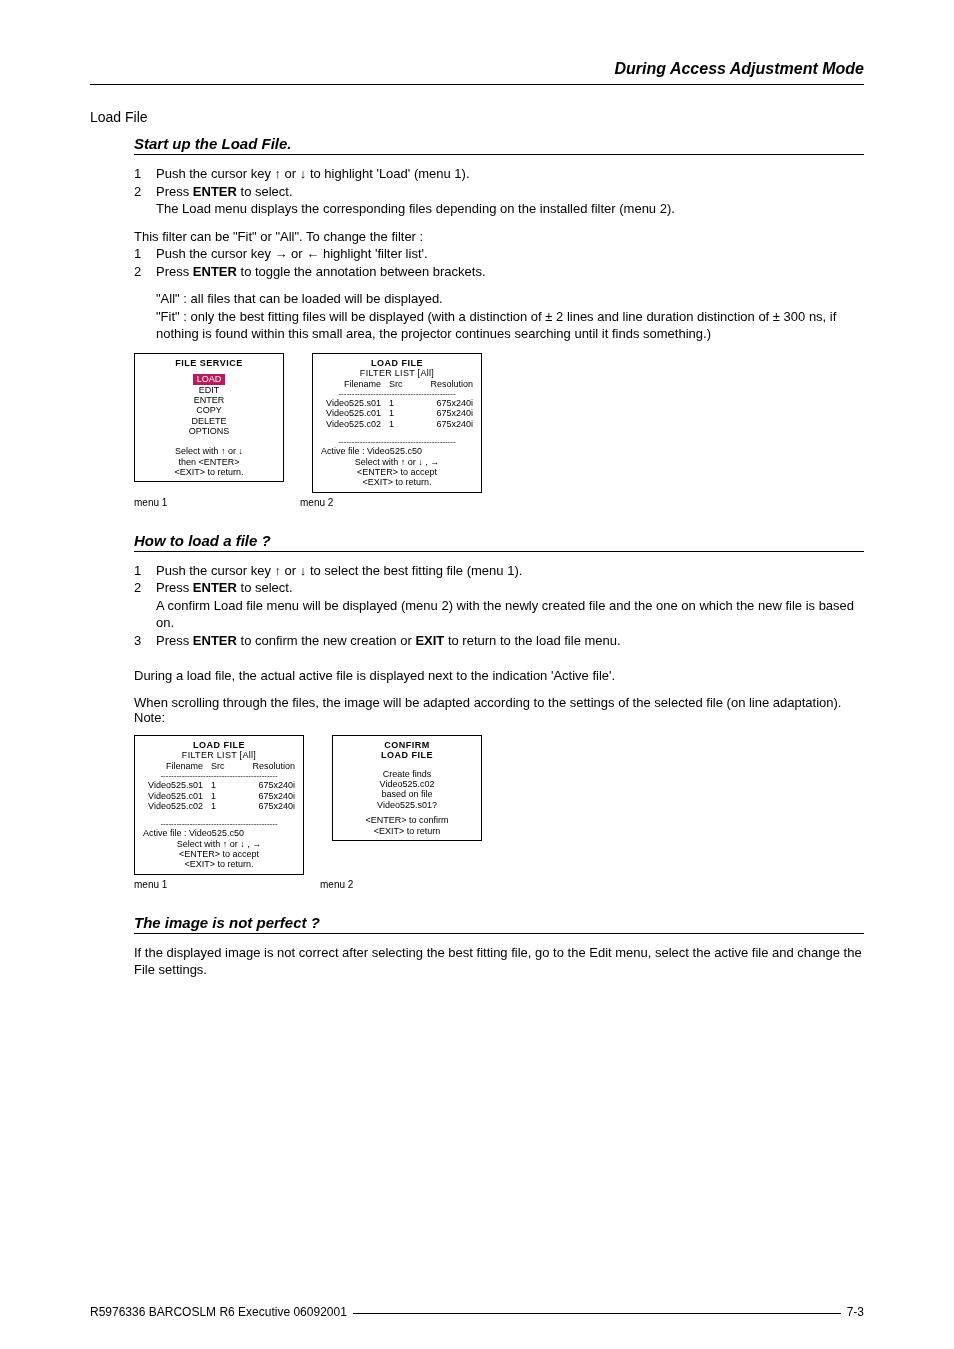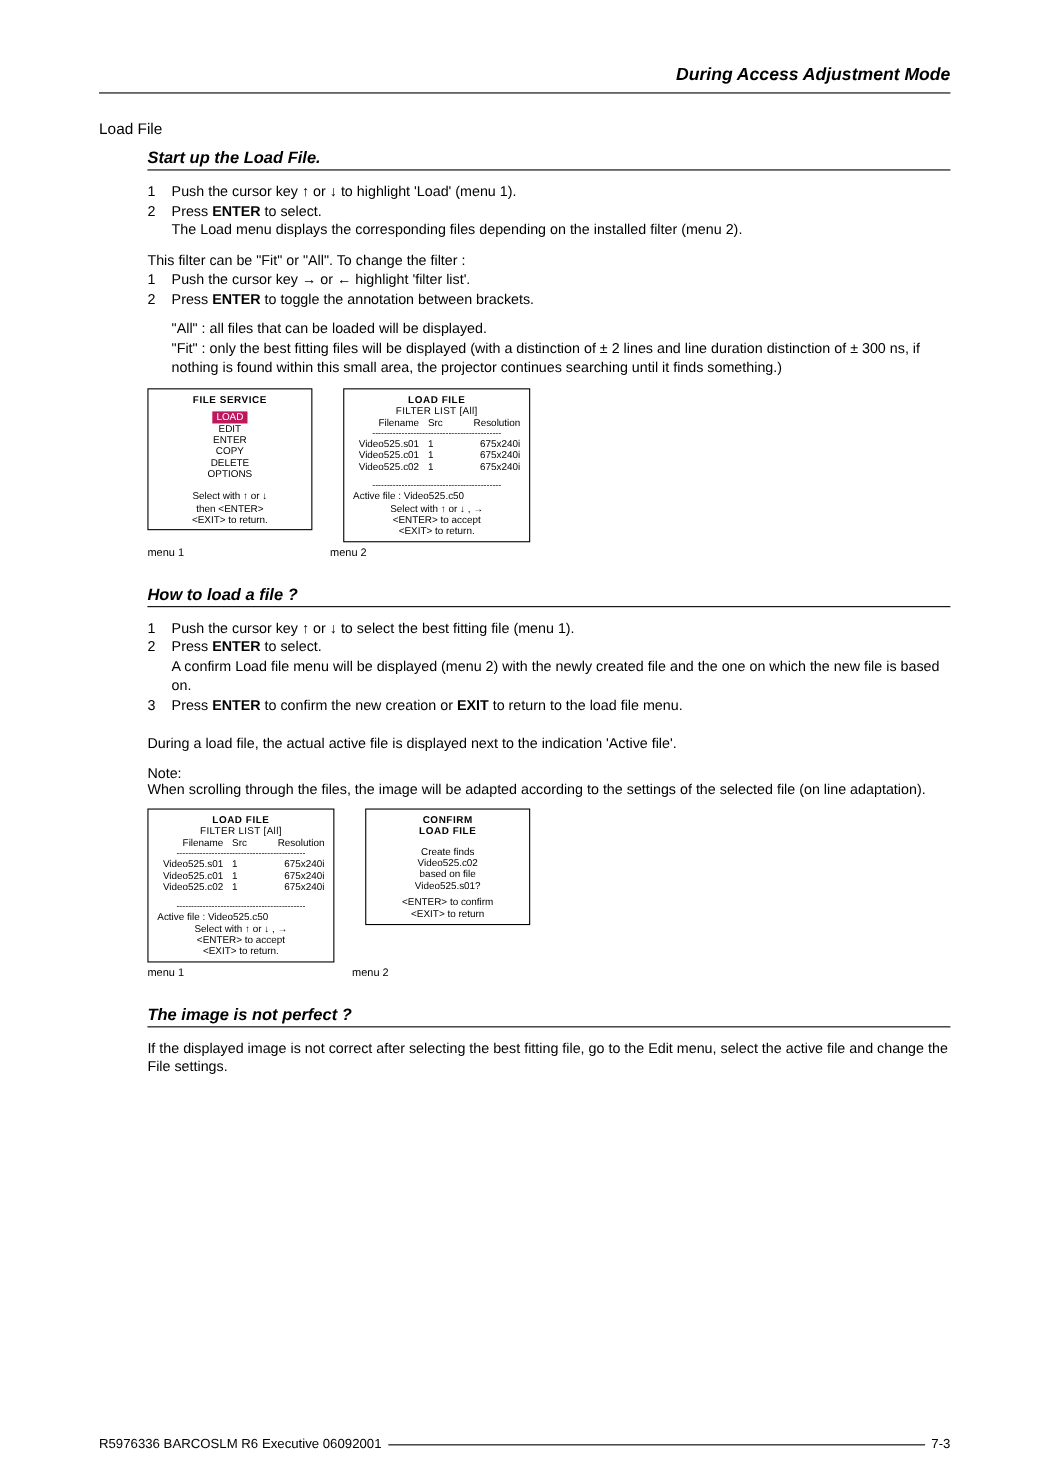--- a/index.html
+++ b/index.html
@@ -166,22 +166,22 @@
         <span class="txt">
           <span>Press </span><b>ENTER</b><span> to confirm the new creation or </span><b>EXIT</b><span> to return to the load file menu.</span>
         </span>
       </li>
     </ul>
     <div style="height:8px"></div>
     <div>During a load file, the actual active file is displayed next to the indication 'Active file'.</div>
   </div>
 
   <div class="note">
+    <div>When scrolling through the files, the image will be adapted according to the settings of the selected file (on line adaptation).</div>
     <div>Note:</div>
-    <div>When scrolling through the files, the image will be adapted according to the settings of the selected file (on line adaptation).</div>
   </div>
 
   <div class="menus-row">
     <div>
       <div class="menu-box" style="width:170px">
         <div class="mb-title">LOAD FILE</div>
         <div class="mb-sub">FILTER  LIST   [All]</div>
         <div class="row3">
           <span>Filename</span>
           <span>Src</span>

